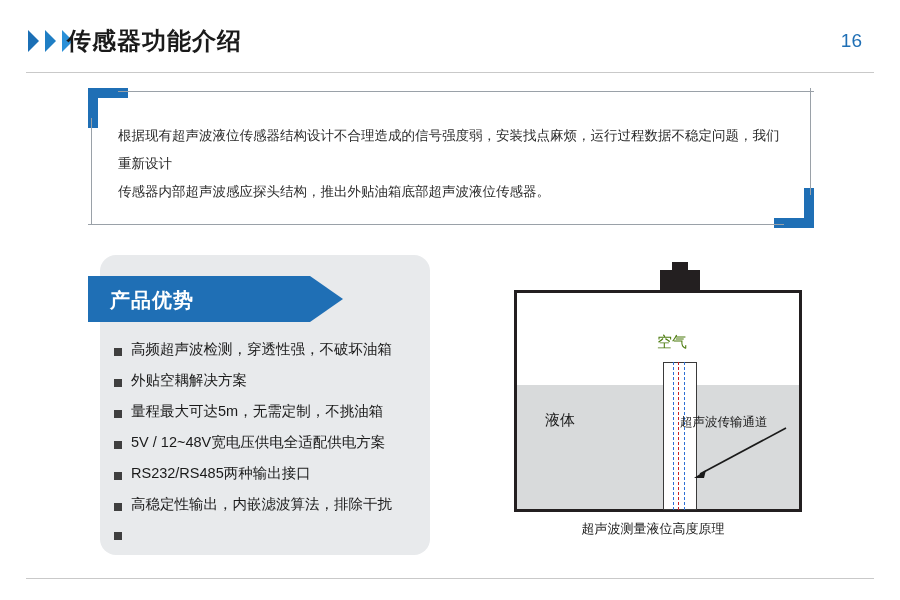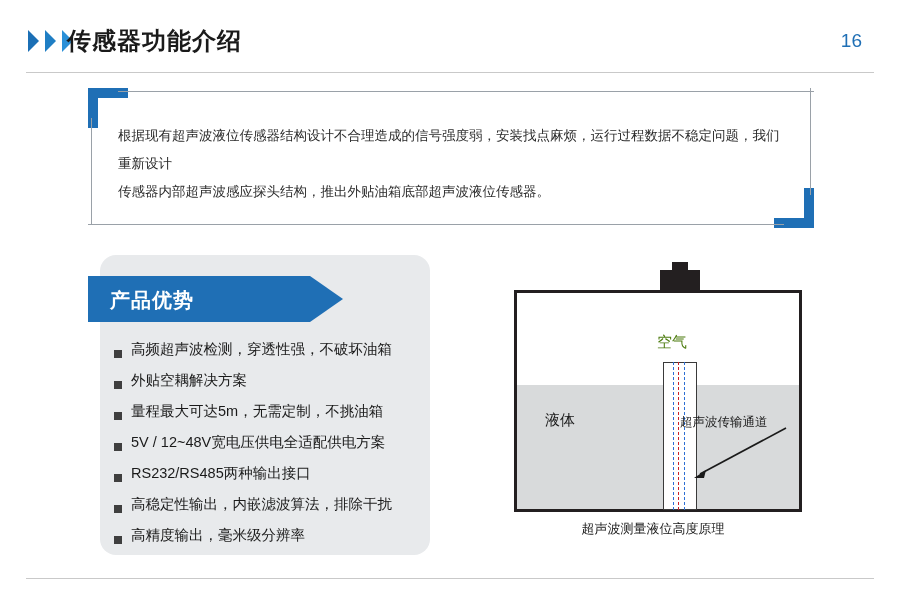--- a/index.html
+++ b/index.html
@@ -194,21 +194,21 @@
     letter-spacing: 1px;
   }
   .adv-list {
     position: absolute;
     left: 114px;
     top: 340px;
     width: 320px;
   }
   .adv-item {
     display: flex;
-    align-items: flex-end;
+    align-items: center;
     margin-bottom: 13px;
     font-size: 14.5px;
     color: #1a1a1a;
   }
   .adv-bullet {
     width: 8px;
     height: 8px;
     background: #3f3f3f;
     margin-top: 6px;
     margin-right: 9px;
@@ -398,21 +398,20 @@
     <div class="adv-item">
       <span class="adv-bullet"></span>
       <span class="adv-label">RS232/RS485两种输出接口</span>
     </div>
     <div class="adv-item">
       <span class="adv-bullet"></span>
       <span class="adv-label">高稳定性输出，内嵌滤波算法，排除干扰</span>
     </div>
     <div class="adv-item">
       <span class="adv-bullet"></span>
-      <span class="adv-label">高精度输出，毫米级分辨率</span>
     </div>
   </div>
 
   <div class="diagram">
     <div class="sensor-neck"></div>
     <div class="sensor-top"></div>
     <div class="tank">
       <div class="liquid"></div>
       <div class="air-label">空气</div>
       <div class="liquid-label">液体</div>

